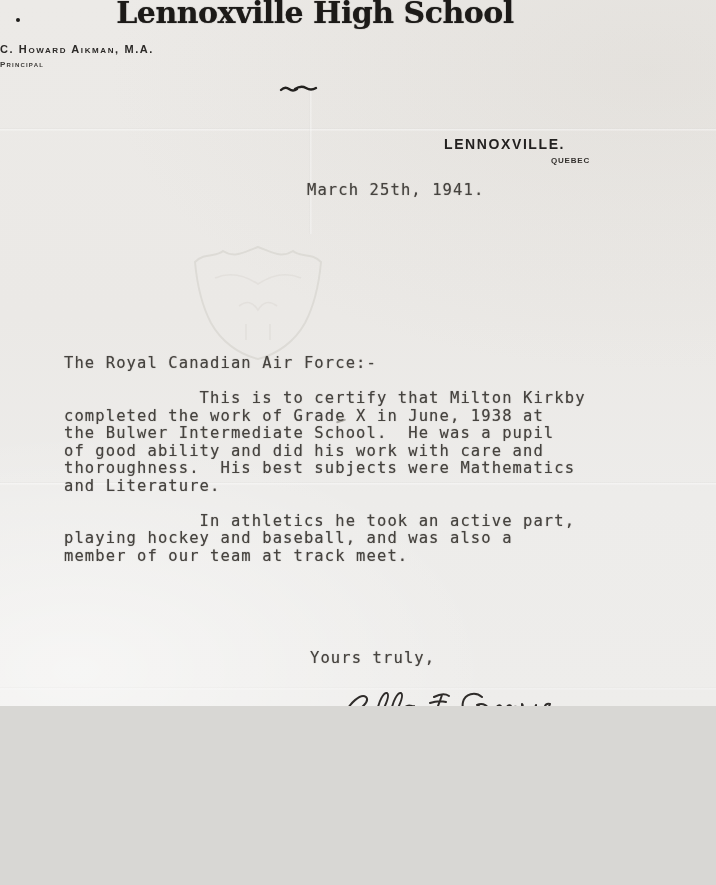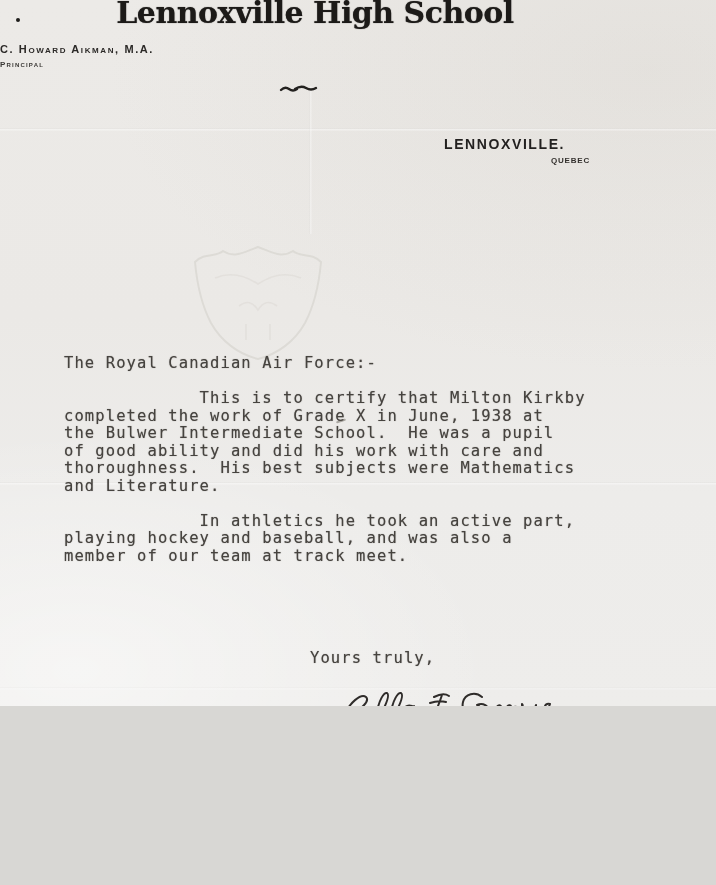--- a/index.html
+++ b/index.html
@@ -87,20 +87,21 @@
     <path d="M2,7 Q6,3 10,6 T18,6 M16,6 Q22,2 27,5 T37,5" fill="none" stroke="#23211f" stroke-width="2.4" stroke-linecap="round"></path>
   </svg>
   <div class="city">LENNOXVILLE.</div>
   <div class="province">QUEBEC</div>
 
   <svg class="crest" width="150" height="122" viewBox="0 0 150 122">
     <path d="M12,20 C22,10 32,16 40,9 C52,17 63,9 75,5 C87,9 98,17 110,9 C118,16 128,10 138,20 C136,42 132,62 122,81 C112,99 95,112 75,117 C55,112 38,99 28,81 C18,62 14,42 12,20 Z" fill="none" stroke="#dcdad5" stroke-width="2"></path>
     <path d="M32,36 C46,30 60,32 75,42 C90,32 104,30 118,36 M56,64 C64,58 70,60 75,68 C80,60 86,58 94,64 M63,82 L63,98 M87,82 L87,98" fill="none" stroke="#dedcd7" stroke-width="1.6" opacity="0.7"></path>
   </svg>
 
+  <pre class="typed date-line">March 25th, 1941.</pre>
 
   <div class="body-block">
     <pre class="typed">The Royal Canadian Air Force:-</pre>
     <pre class="typed">             This is to certify that Milton Kirkby
 completed the work of Grade X in June, 1938 at
 the Bulwer Intermediate School.  He was a pupil
 of good ability and did his work with care and
 thoroughness.  His best subjects were Mathematics
 and Literature.</pre>
     <pre class="typed">             In athletics he took an active part,

